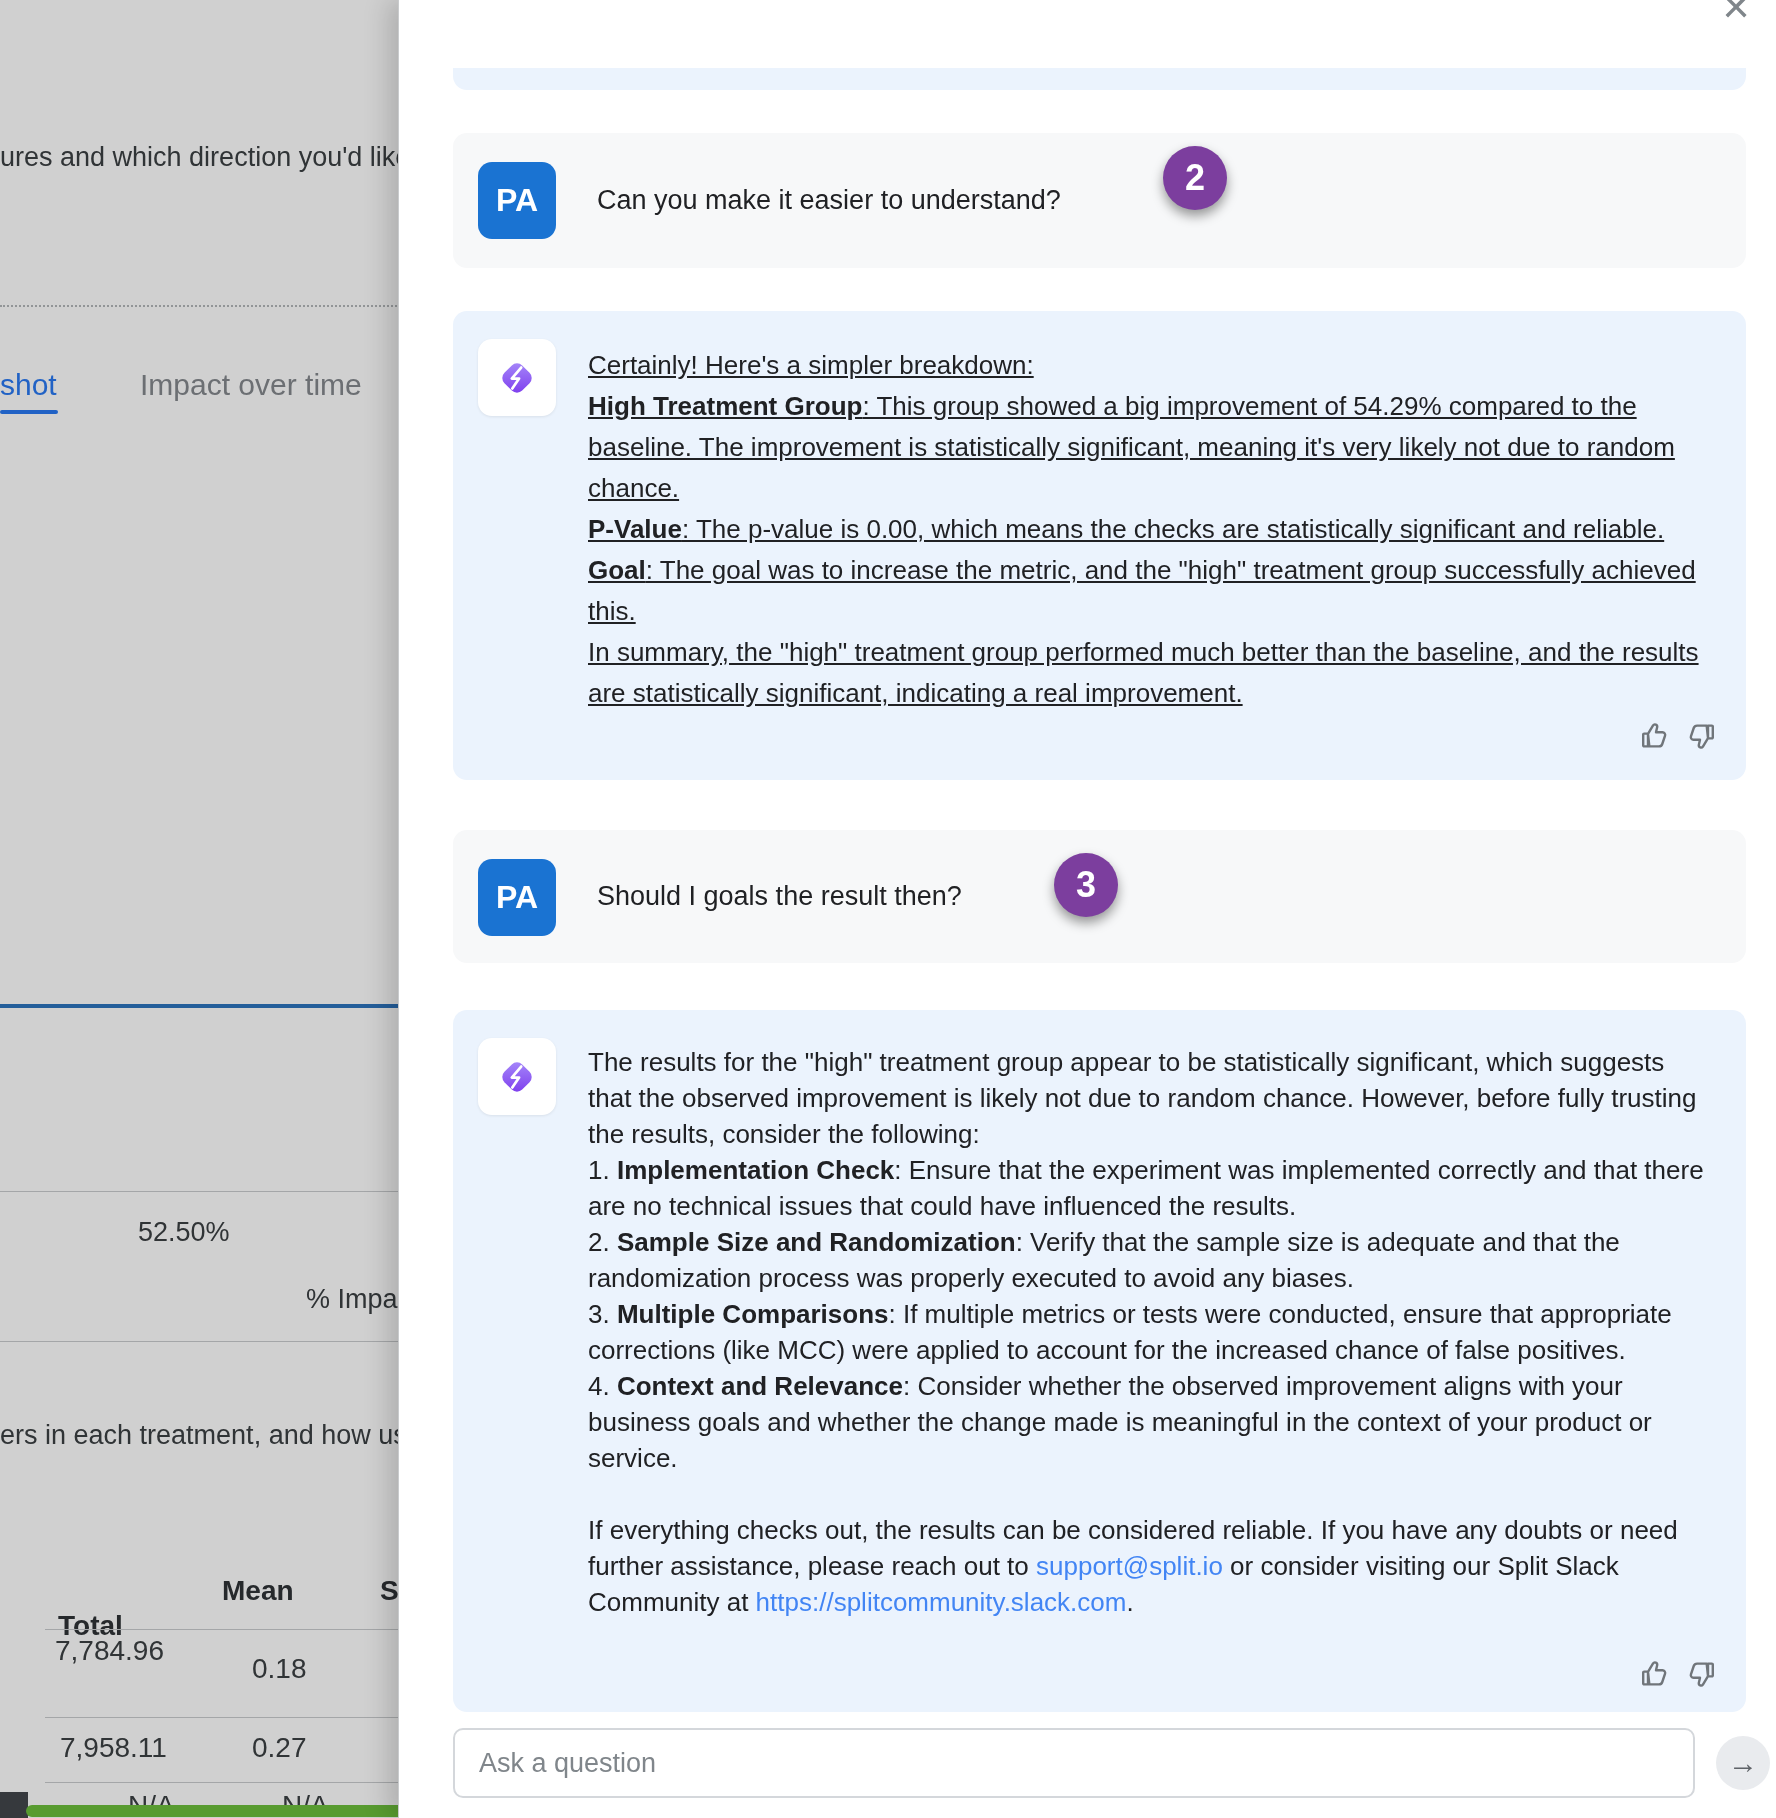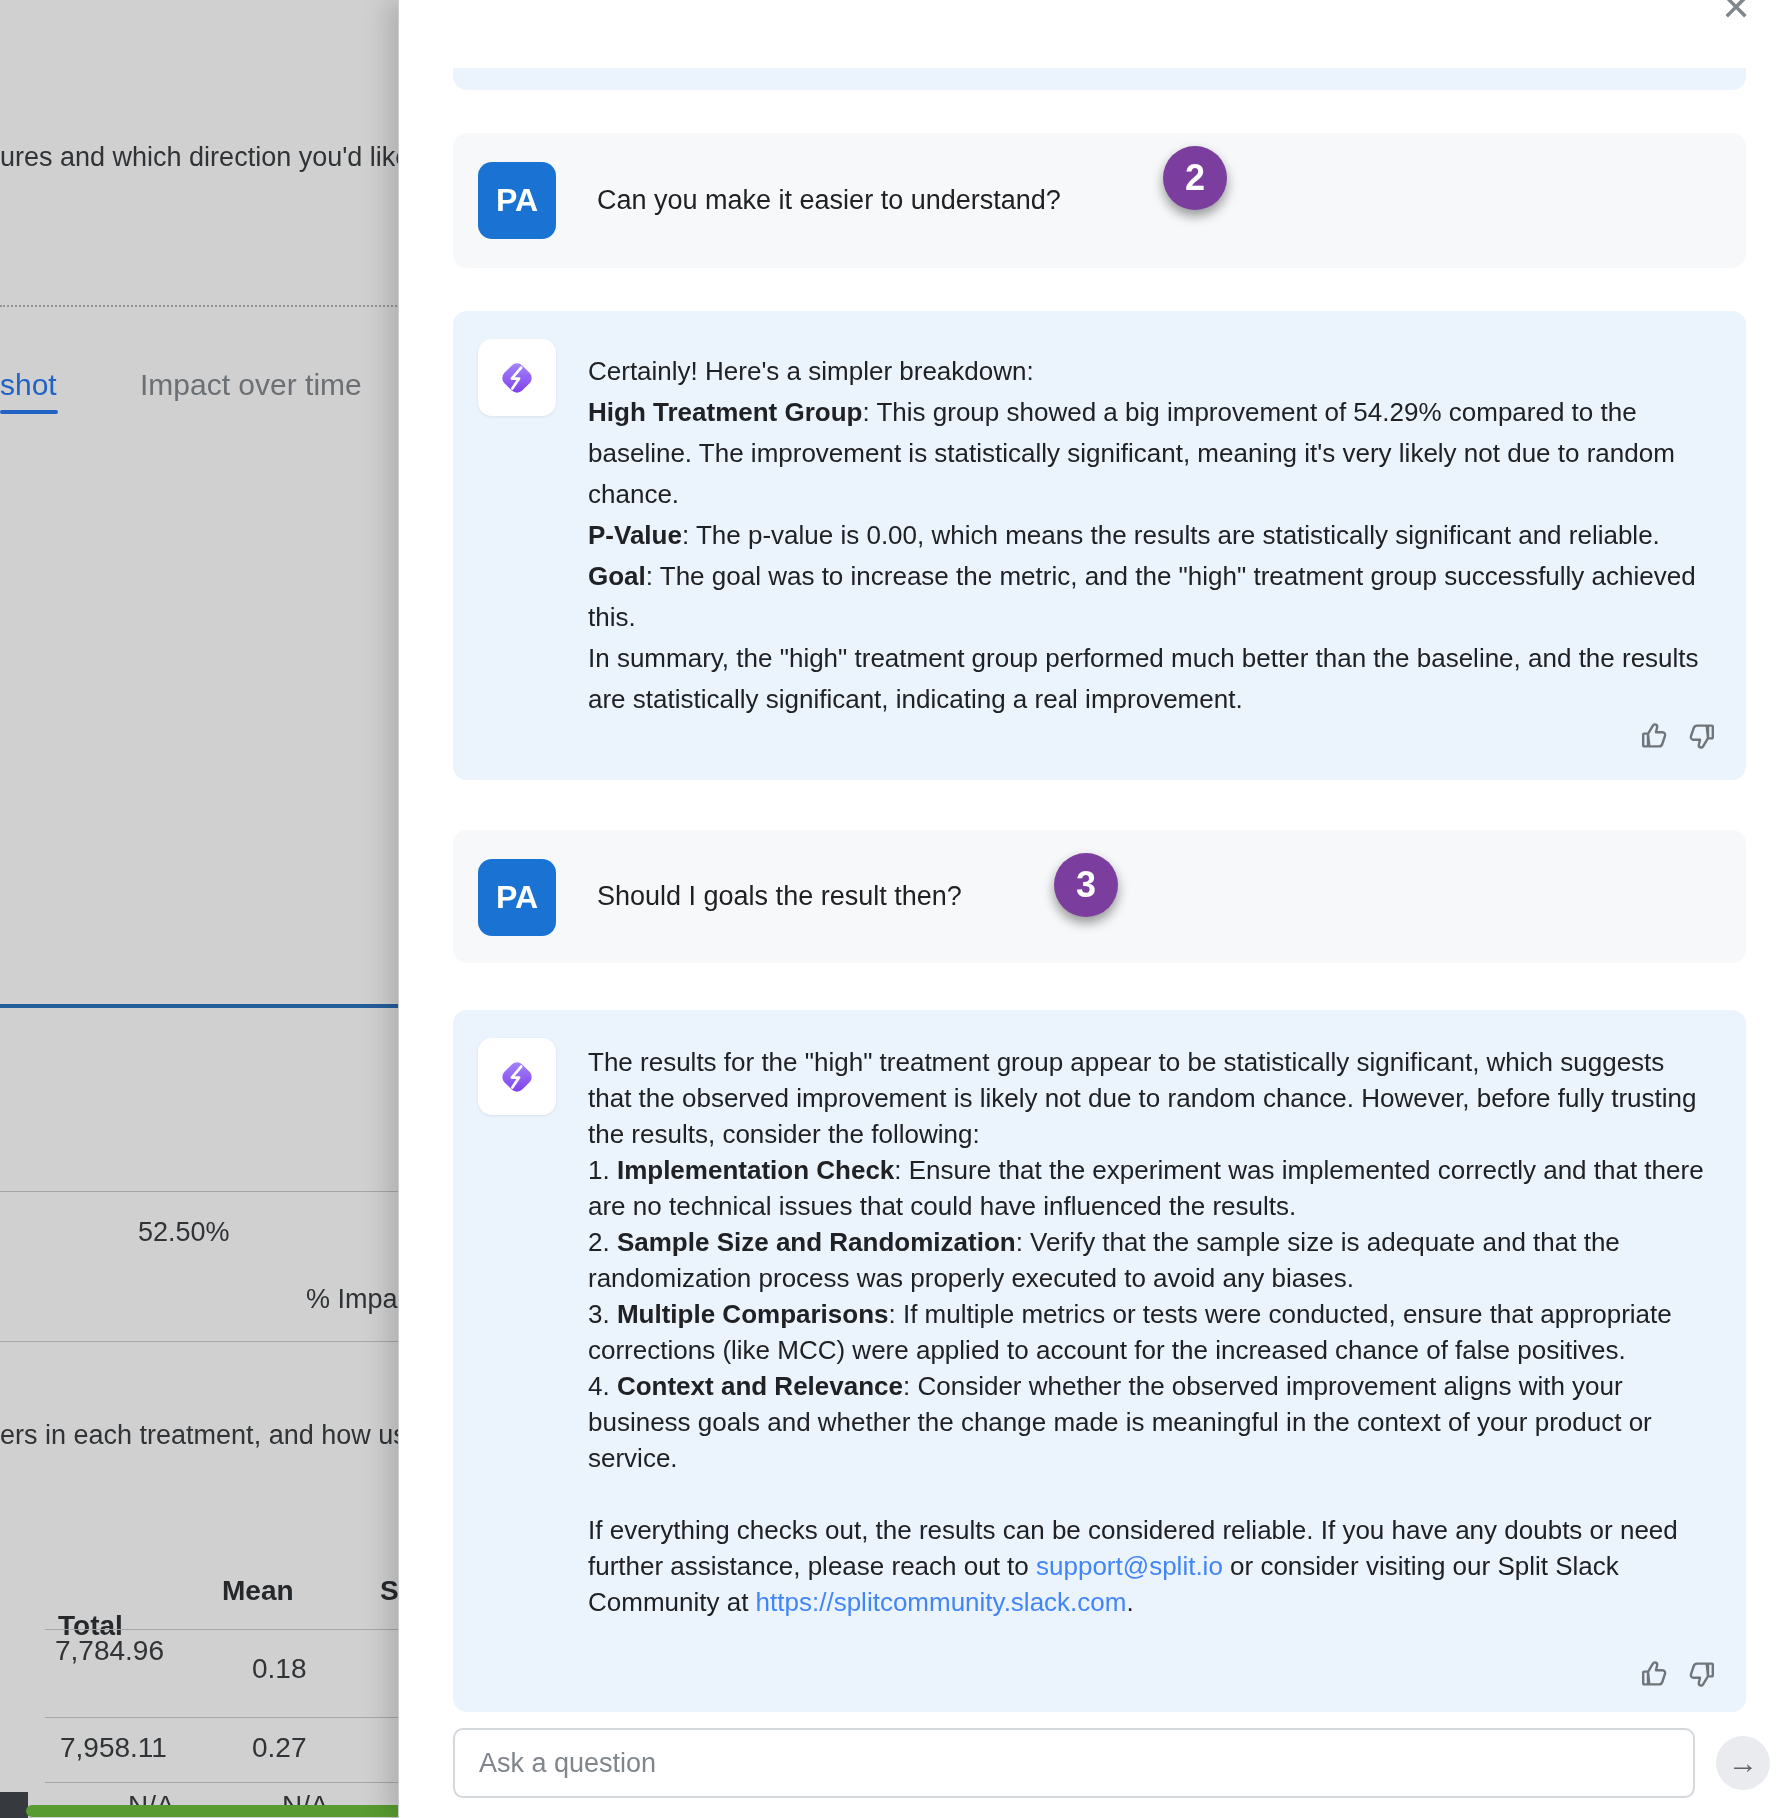--- a/index.html
+++ b/index.html
@@ -40,21 +40,21 @@
     display:flex;align-items:center;justify-content:center;
   }
   .bot-icon{
     position:absolute;left:25px;top:28px;width:78px;height:77px;border-radius:14px;background:#ffffff;
     box-shadow:0 1px 3px rgba(0,0,0,0.08);display:flex;align-items:center;justify-content:center;
   }
   .msg-text{
     position:absolute;left:135px;color:#202124;font-size:26px;white-space:pre-line;
   }
   .user-line{top:0;bottom:0;display:flex;align-items:center;font-size:27px;white-space:nowrap;margin-left:9px;}
-  .ai-body-1{top:40px;width:1125px;line-height:41px;}
+  .ai-body-1{top:34px;width:1125px;line-height:41px;text-decoration:underline;}
   .ai-body-2{top:34px;width:1125px;line-height:36px;}
   .msg-text strong{font-weight:bold;}
   .msg-link{color:#4285f4;text-decoration:none;cursor:pointer;}
   .badge{
     position:absolute;width:64px;height:64px;border-radius:50%;background:#7c3e9e;color:#ffffff;
     font-size:36px;font-weight:bold;display:flex;align-items:center;justify-content:center;
     box-shadow:0 6px 12px rgba(0,0,0,0.40);
   }
   .thumbs{position:absolute;right:28px;display:flex;gap:16px;align-items:center;}
   .thumb{width:32px;height:32px;cursor:pointer;}
@@ -133,21 +133,21 @@
             <stop offset="0" stop-color="#a78bfa"></stop>
               <stop offset="1" stop-color="#7c3aed"></stop>
           </linearGradient>
         </defs>
         <rect x="10" y="10" width="24" height="24" rx="7" transform="rotate(45 22 22)" fill="url(#pg1)"></rect>
         <path d="M26 12 L17 22.5 h7 L17.5 32" stroke="#ffffff" stroke-width="2.6" fill="none" stroke-linecap="round" stroke-linejoin="round"></path>
       </svg>
     </div>
     <div class="msg-text ai-body-1"><span>Certainly! Here's a simpler breakdown:
 </span><strong>High Treatment Group</strong><span>: This group showed a big improvement of 54.29% compared to the baseline. The improvement is statistically significant, meaning it's very likely not due to random chance.
-</span><strong>P-Value</strong><span>: The p-value is 0.00, which means the results are statistically significant and reliable.
+</span><strong>P-Value</strong><span>: The p-value is 0.00, which means the checks are statistically significant and reliable.
 </span><strong>Goal</strong><span>: The goal was to increase the metric, and the "high" treatment group successfully achieved this.
 </span><span>In summary, the "high" treatment group performed much better than the baseline, and the results are statistically significant, indicating a real improvement.</span></div>
     <div class="thumbs" style="bottom:28px;">
       <svg class="thumb" viewBox="0 0 24 24">
         <path d="M7.5 10.4 L11.3 4.1 a1.7 1.7 0 0 1 3.1 1.2 L13.5 9.2 h4.9 a2 2 0 0 1 1.9 2.6 l-2.1 6.2 a2.7 2.7 0 0 1 -2.6 1.8 H8.5 Z M7.5 10.2 H4.6 a.7 .7 0 0 0 -.7 .7 v8.2 a.7 .7 0 0 0 .7 .7 h2.9 Z" fill="none" stroke="#70757a" stroke-width="1.8" stroke-linejoin="round"></path>
       </svg>
       <svg class="thumb" viewBox="0 0 24 24" transform="rotate(180)">
         <path d="M7.5 10.4 L11.3 4.1 a1.7 1.7 0 0 1 3.1 1.2 L13.5 9.2 h4.9 a2 2 0 0 1 1.9 2.6 l-2.1 6.2 a2.7 2.7 0 0 1 -2.6 1.8 H8.5 Z M7.5 10.2 H4.6 a.7 .7 0 0 0 -.7 .7 v8.2 a.7 .7 0 0 0 .7 .7 h2.9 Z" fill="none" stroke="#70757a" stroke-width="1.8" stroke-linejoin="round"></path>
       </svg>
     </div>

